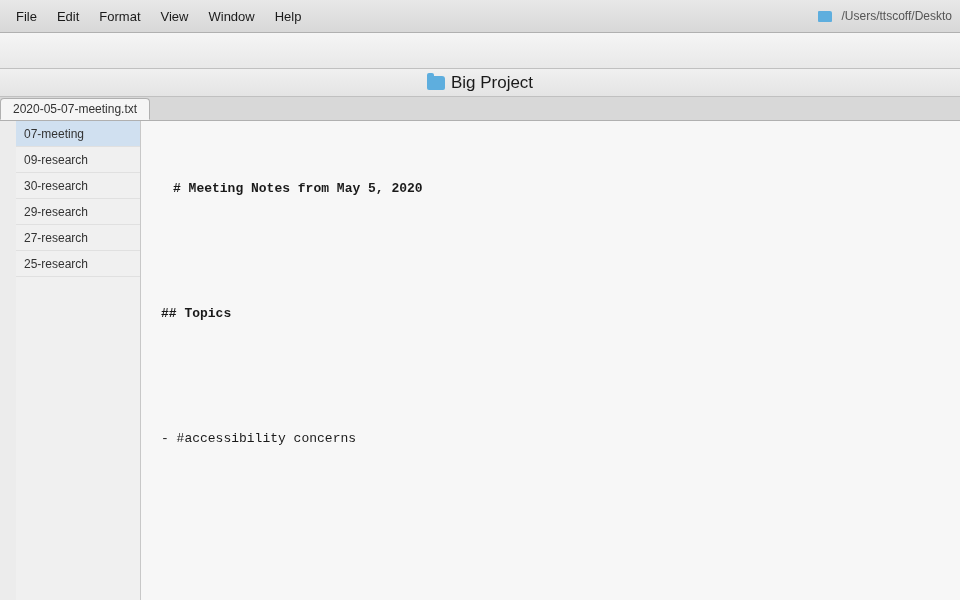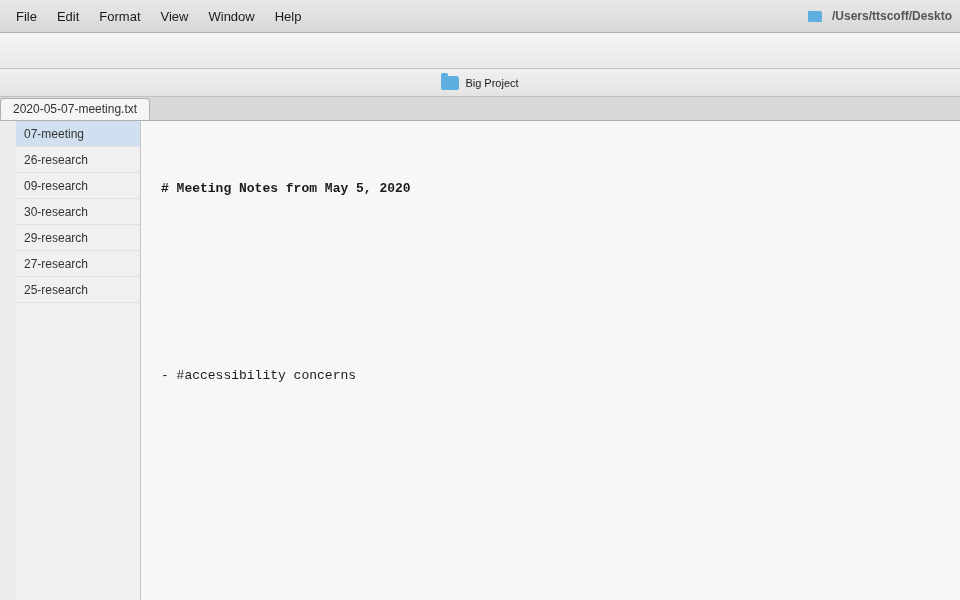--- a/index.html
+++ b/index.html
@@ -32,21 +32,20 @@
       align-items: center;
       justify-content: flex-end;
       padding: 0 12px;
     }
     .path-area {
       display: flex;
       align-items: center;
       gap: 10px;
       font-size: 12px;
       color: #555;
-      font-weight: bold;
     }
     .folder-icon-small {
       width: 14px; height: 11px;
       background: #5eaede;
       border-radius: 1px 2px 1px 1px;
       position: relative;
       display: inline-block;
     }
 
     
@@ -70,21 +69,21 @@
       content: '';
       position: absolute;
       top: -3px;
       left: 0;
       width: 7px;
       height: 4px;
       background: #5eaede;
       border-radius: 2px 2px 0 0;
     }
     .project-name {
-      font-size: 11px;
+      font-size: 17px;
       font-weight: 500;
       color: #1a1a1a;
     }
 
     
     .tab-bar {
       height: 24px;
       background: #d8d8d8;
       border-bottom: 1px solid #b0b0b0;
       display: flex;
@@ -152,20 +151,21 @@
       color: #1a1a1a;
       padding: 16px 20px;
       white-space: pre-wrap;
     }
     .line {
       display: block;
       min-height: 21px;
     }
     .heading1 {
       font-weight: bold;
+      margin-left: 12px;
     }
     .heading2 {
       font-weight: bold;
     }
   </style>
 </head>
 <body>
 
 <div class="menubar">
   <div class="menu-item">File</div>
@@ -190,32 +190,32 @@
 </div>
 
 <div class="tab-bar">
   <div class="tab active">2020-05-07-meeting.txt</div>
 </div>
 
 <div class="main">
 
   <div class="sidebar">
     <div class="sidebar-item active">07-meeting</div>
-    <div class="sidebar-item">26-research</div>
     <div class="sidebar-item">09-research</div>
     <div class="sidebar-item">30-research</div>
     <div class="sidebar-item">29-research</div>
     <div class="sidebar-item">27-research</div>
     <div class="sidebar-item">25-research</div>
   </div>
 
   <div class="editor">
     <div class="editor-content">
       <span class="line heading1"># Meeting Notes from May 5, 2020</span>
       <span class="line">&nbsp;</span>
+      <span class="line heading2">## Topics</span>
       <span class="line">&nbsp;</span>
       <span class="line">- #accessibility concerns</span>
       <span class="line">&nbsp;</span>
       
       
       
       
       
       
     </div>

